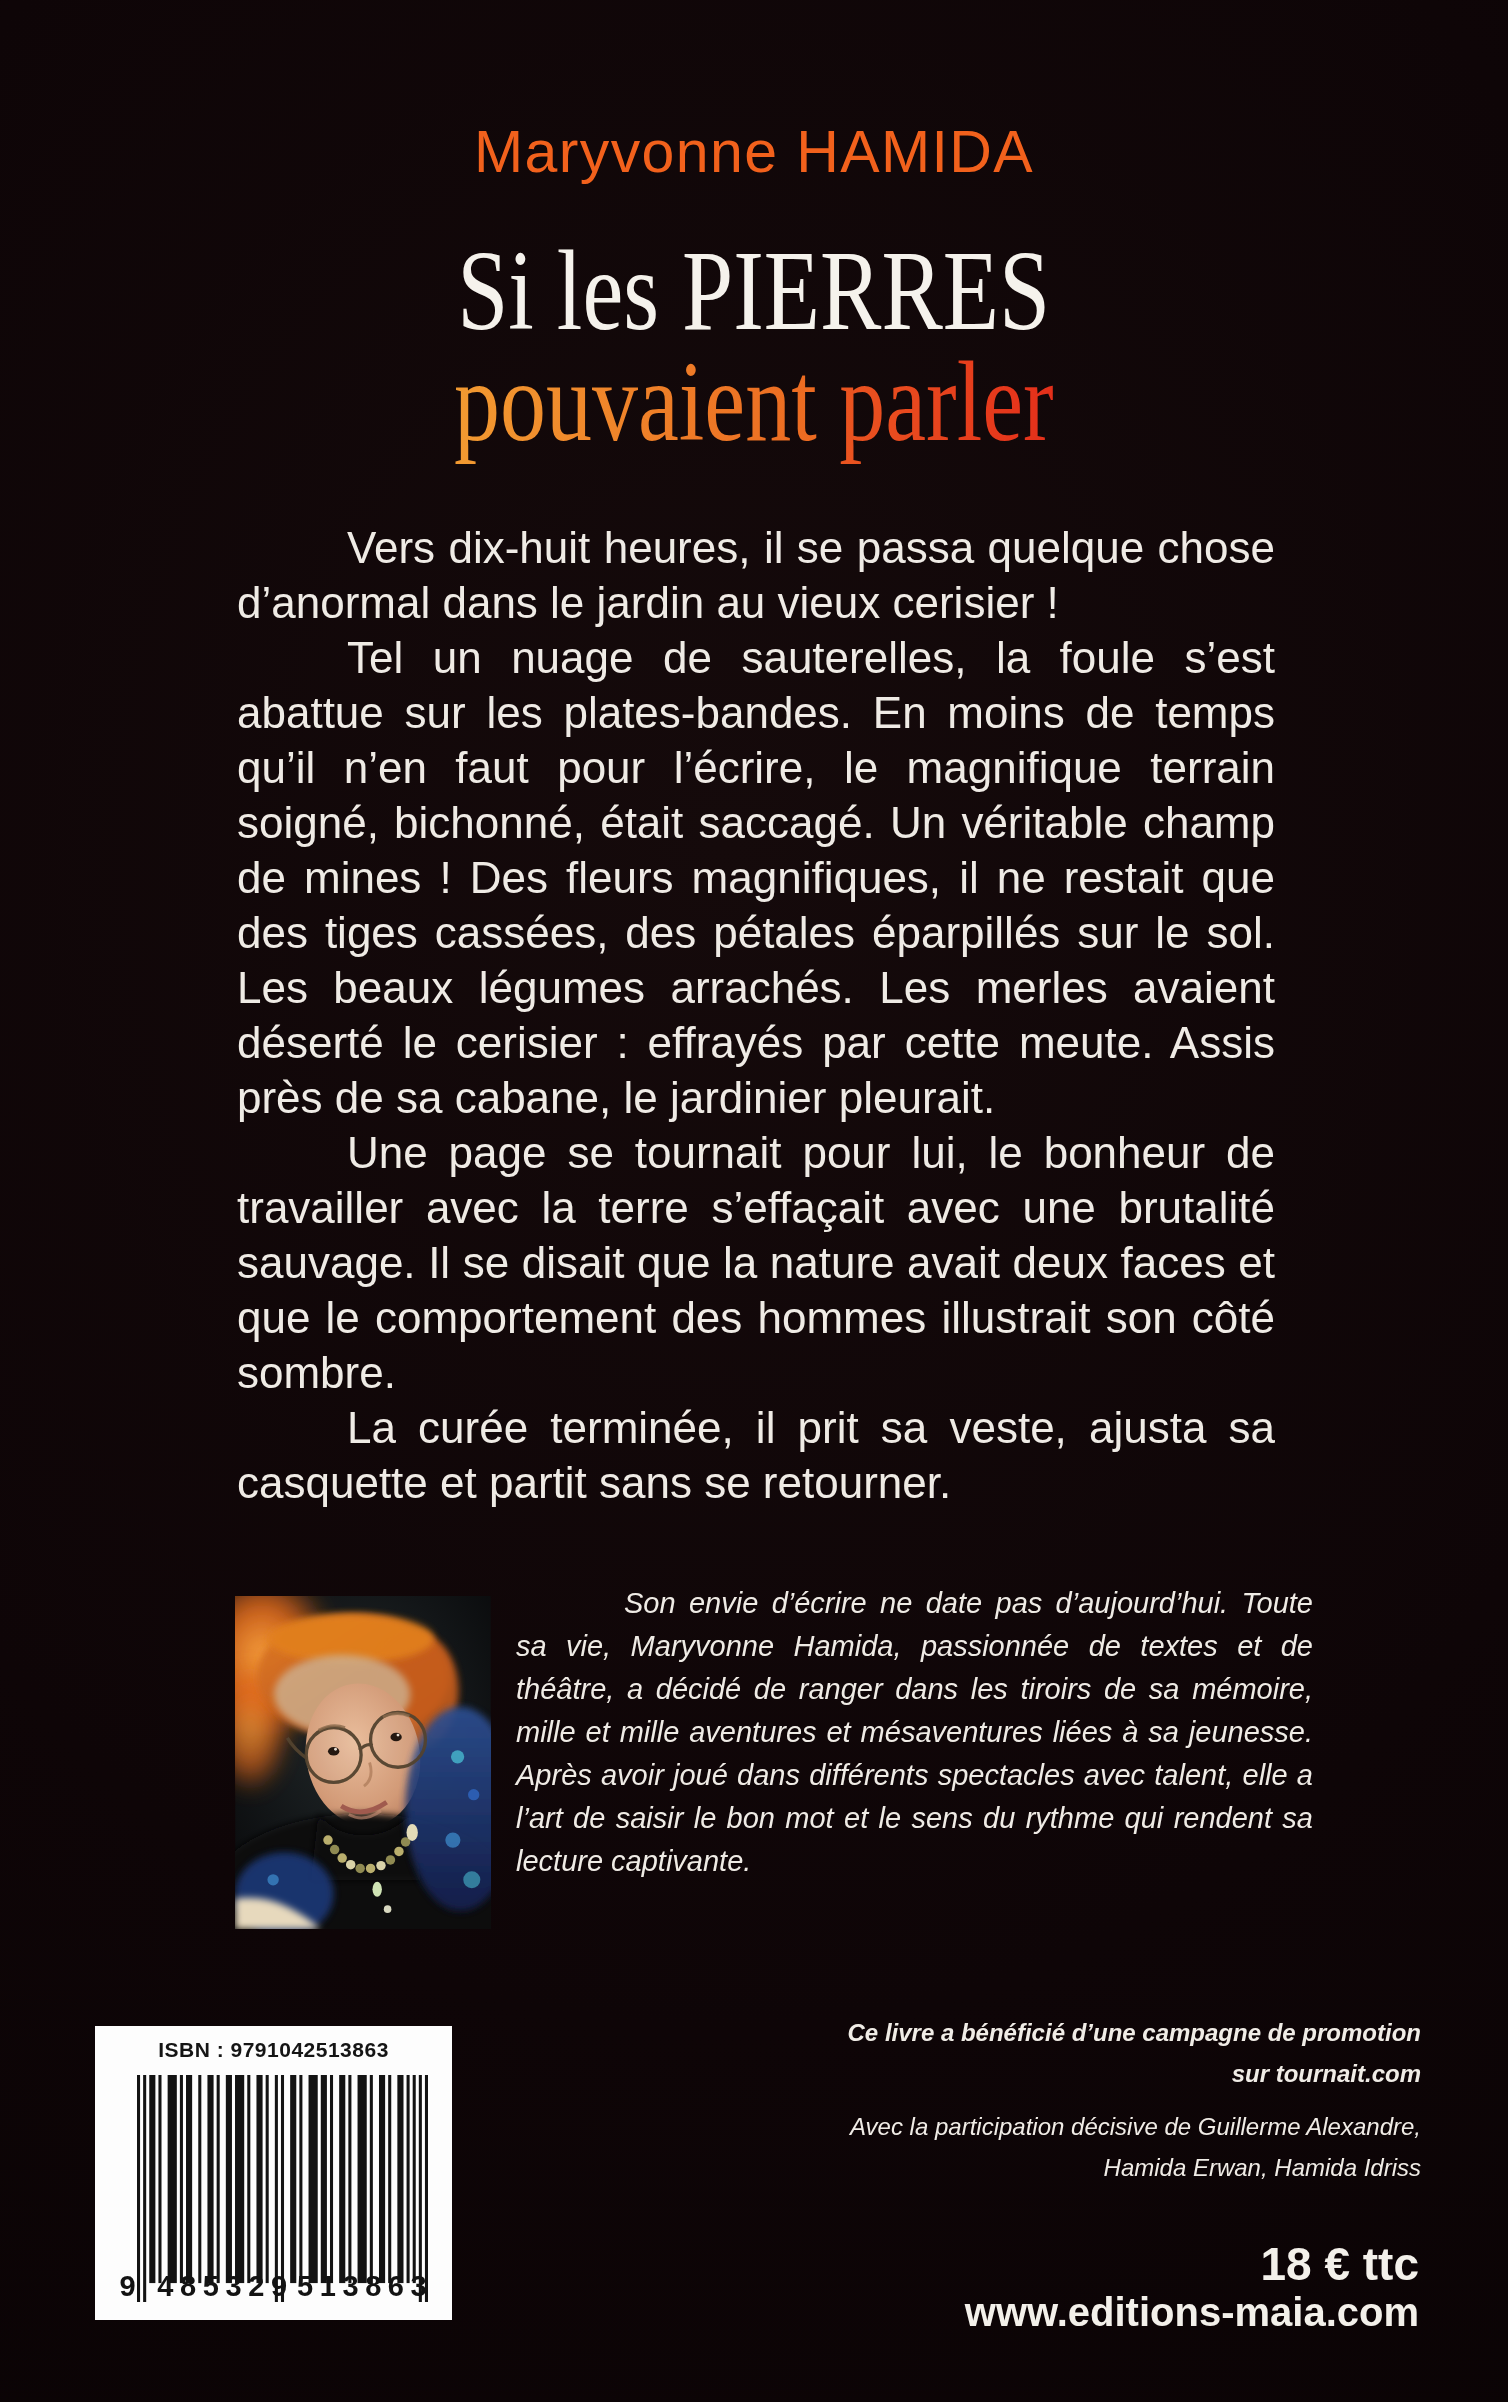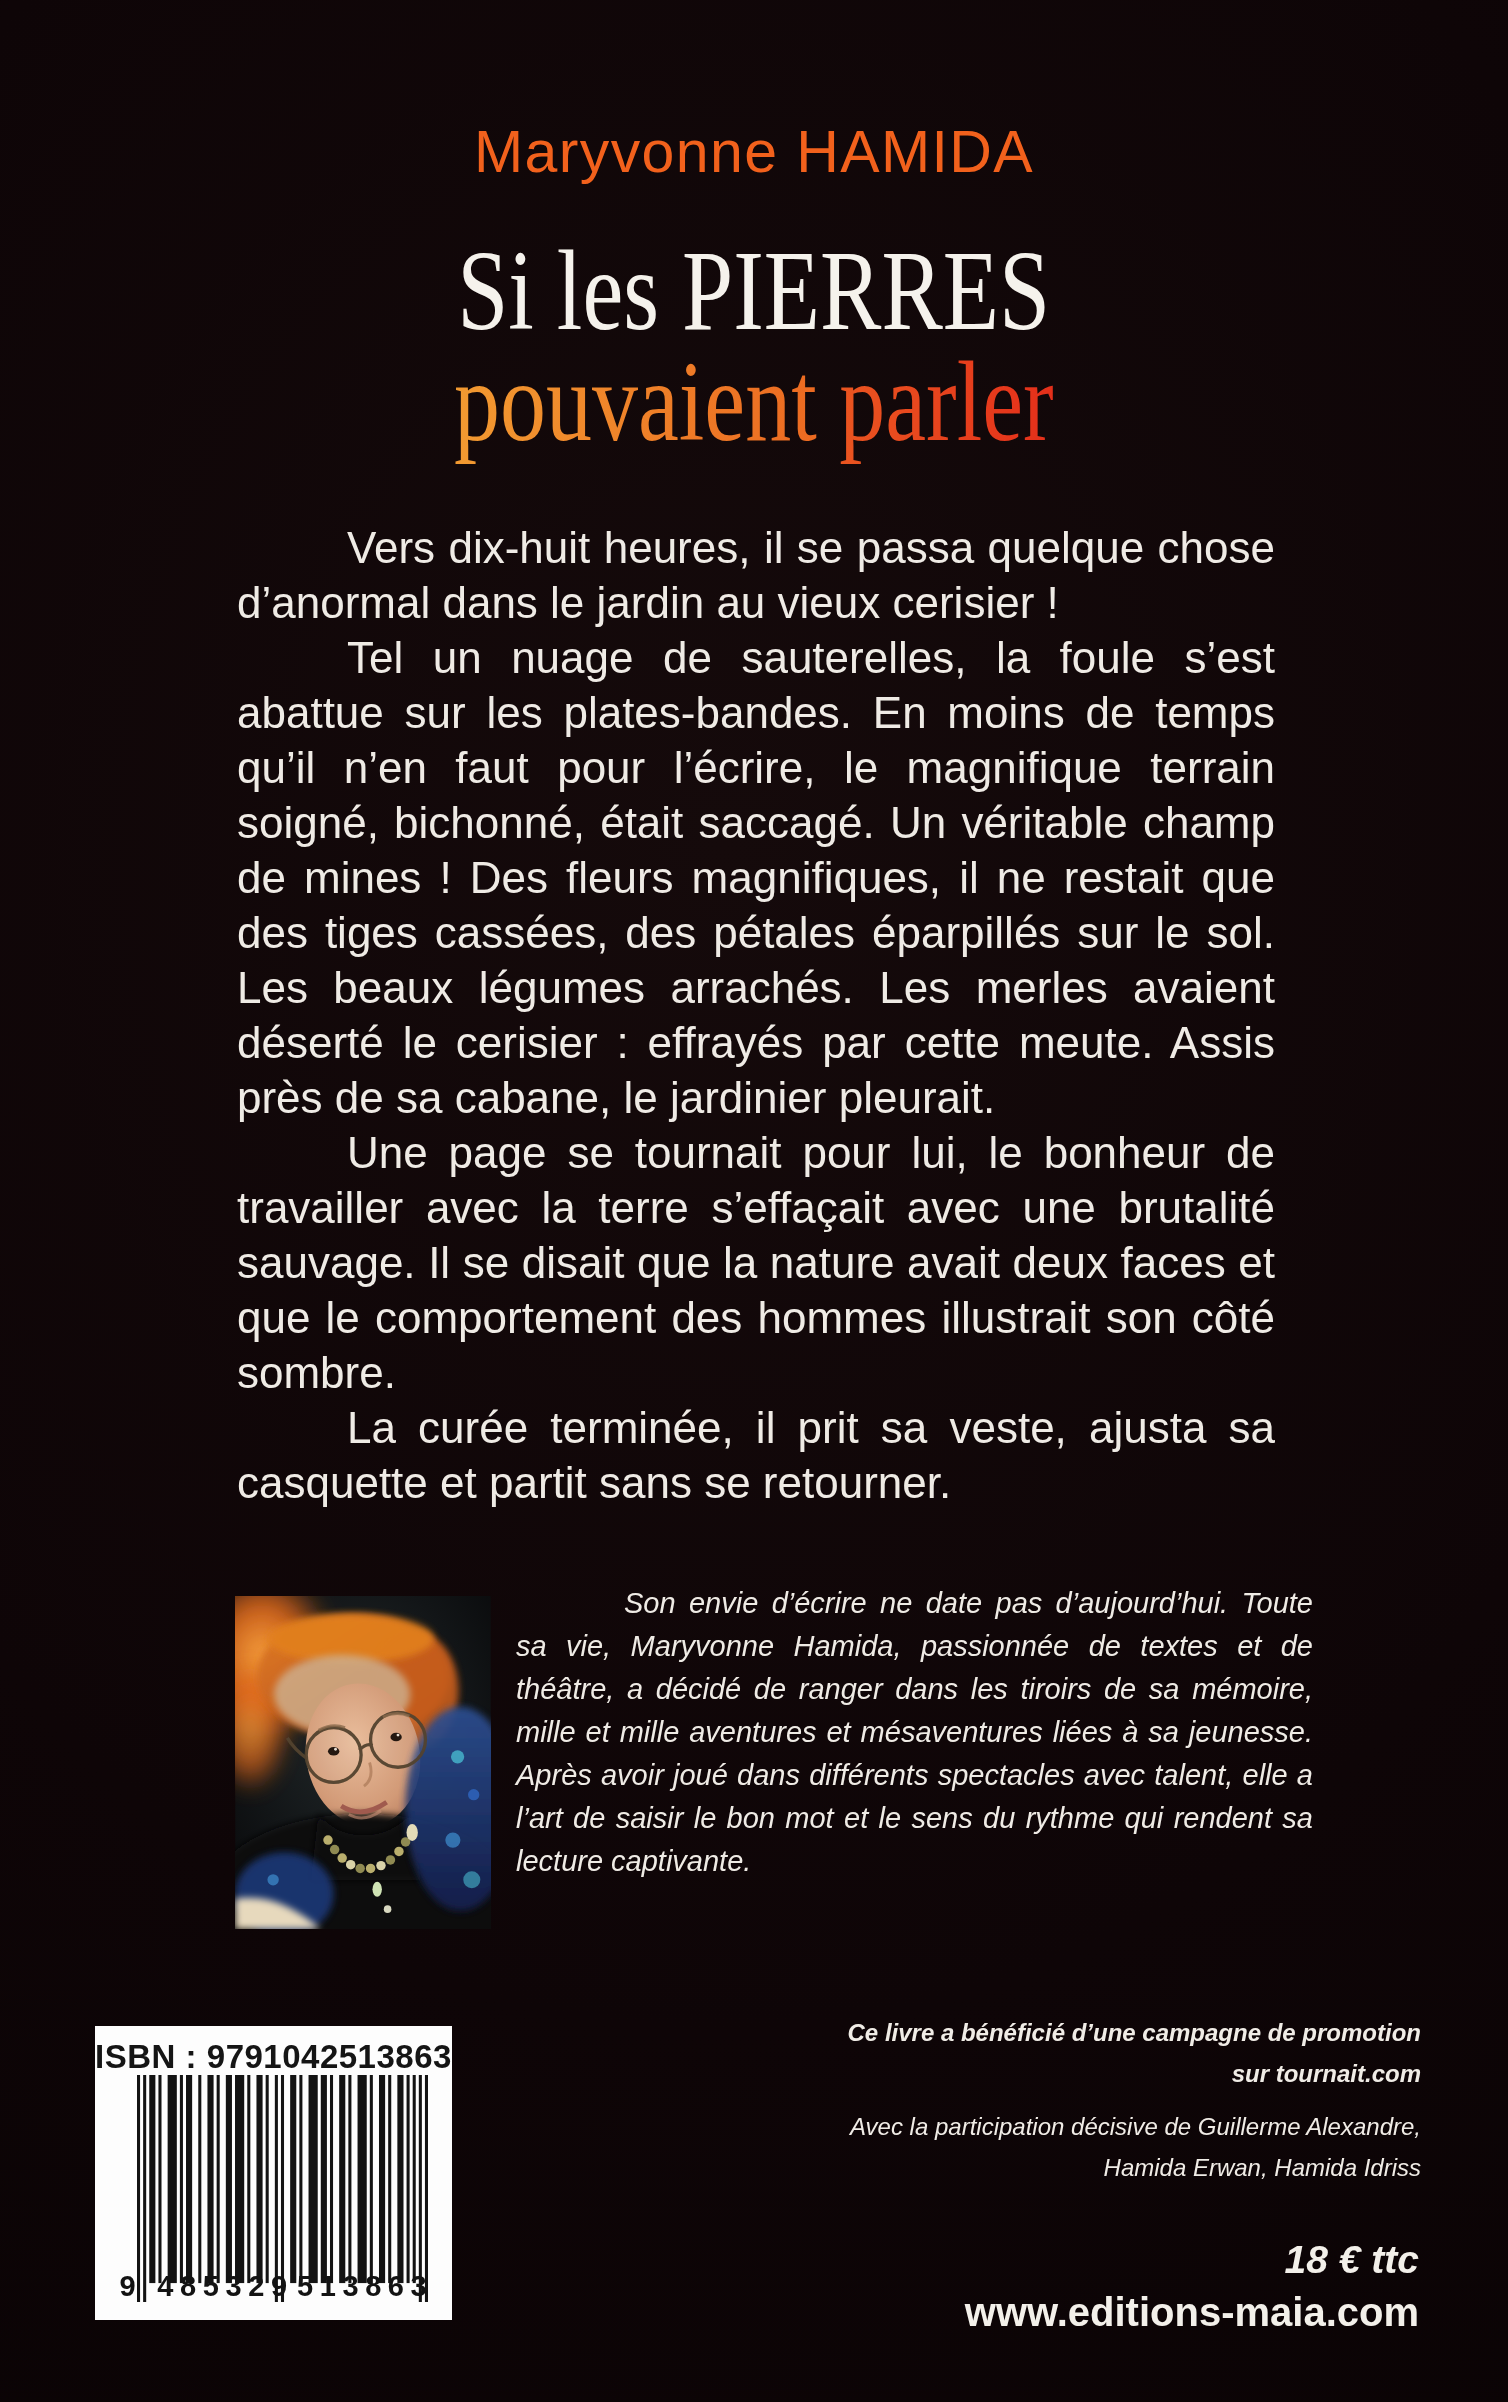--- a/index.html
+++ b/index.html
@@ -50,34 +50,34 @@
     text-align:right;color:#F0ECE6;font-size:24px;line-height:41px;
   }
   .promo-bold{font-weight:bold;font-style:italic;}
   .promo-credit{font-style:italic;margin-top:12.3px;}
   .barcode-panel{
     position:absolute;left:95px;top:2026px;width:357px;height:294px;
     background:#FDFDFD;
   }
   .isbn-label{
     position:absolute;left:0;right:0;top:12.3px;text-align:center;
-    color:#151515;font-size:33px;font-weight:bold;letter-spacing:0.5px;
+    color:#151515;font-size:21px;font-weight:bold;letter-spacing:0.5px;
   }
   .bars{position:absolute;left:42px;top:49px;width:291px;height:227px;}
   .bc-digits{
     position:absolute;left:24.6px;right:17px;top:244px;
     display:flex;align-items:flex-start;
     color:#131313;font-size:29px;font-weight:bold;
   }
   .bc-digits .first{width:36px;text-align:left;}
   .bc-digits .grp{flex:1;text-align:center;letter-spacing:6.6px;}
   .price{
     position:absolute;right:89px;top:2239px;
-    color:#F3F0EA;font-size:39px;line-height:1.1;
-    font-weight:bold;font-style:italic;text-align:right;
+    color:#F3F0EA;font-size:46px;line-height:1.1;
+    font-weight:bold;text-align:right;
   }
   .website{
     position:absolute;right:89px;top:2290px;
     color:#F3F0EA;font-size:40px;line-height:1.1;
     font-weight:bold;text-align:right;
   }
 </style>
 </head>
 <body>
 

